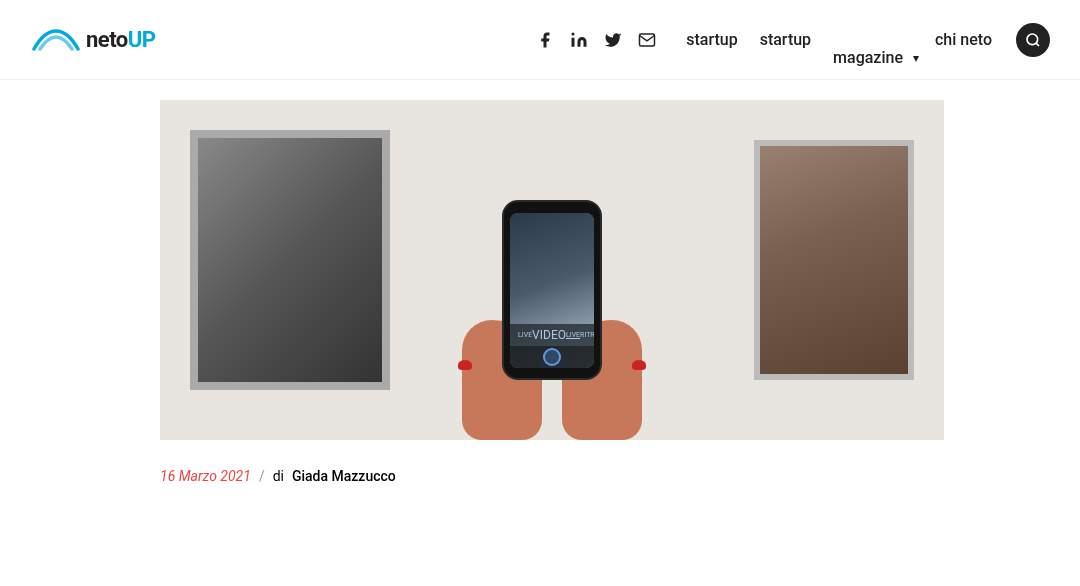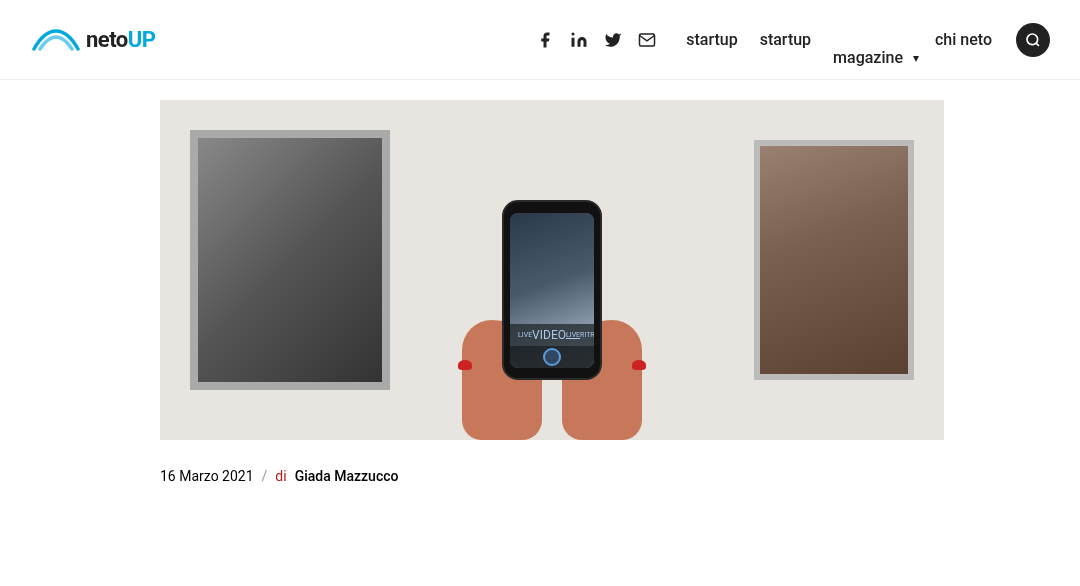--- a/index.html
+++ b/index.html
@@ -181,29 +181,30 @@
 
     .article-meta {
       display: flex;
       align-items: center;
       gap: 8px;
       font-size: 14px;
       color: #666;
     }
 
     .article-date {
-      color: #000000;
+      color: #ef4444;
+      font-style: italic;
     }
 
     .article-separator {
       color: #999;
     }
 
     .article-author-prefix {
-      color: #b91c1c;
+      color: #000000;
     }
 
     .article-author {
       color: #000000;
       font-weight: 500;
     }
   </style>
 </head>
 <body>
 

